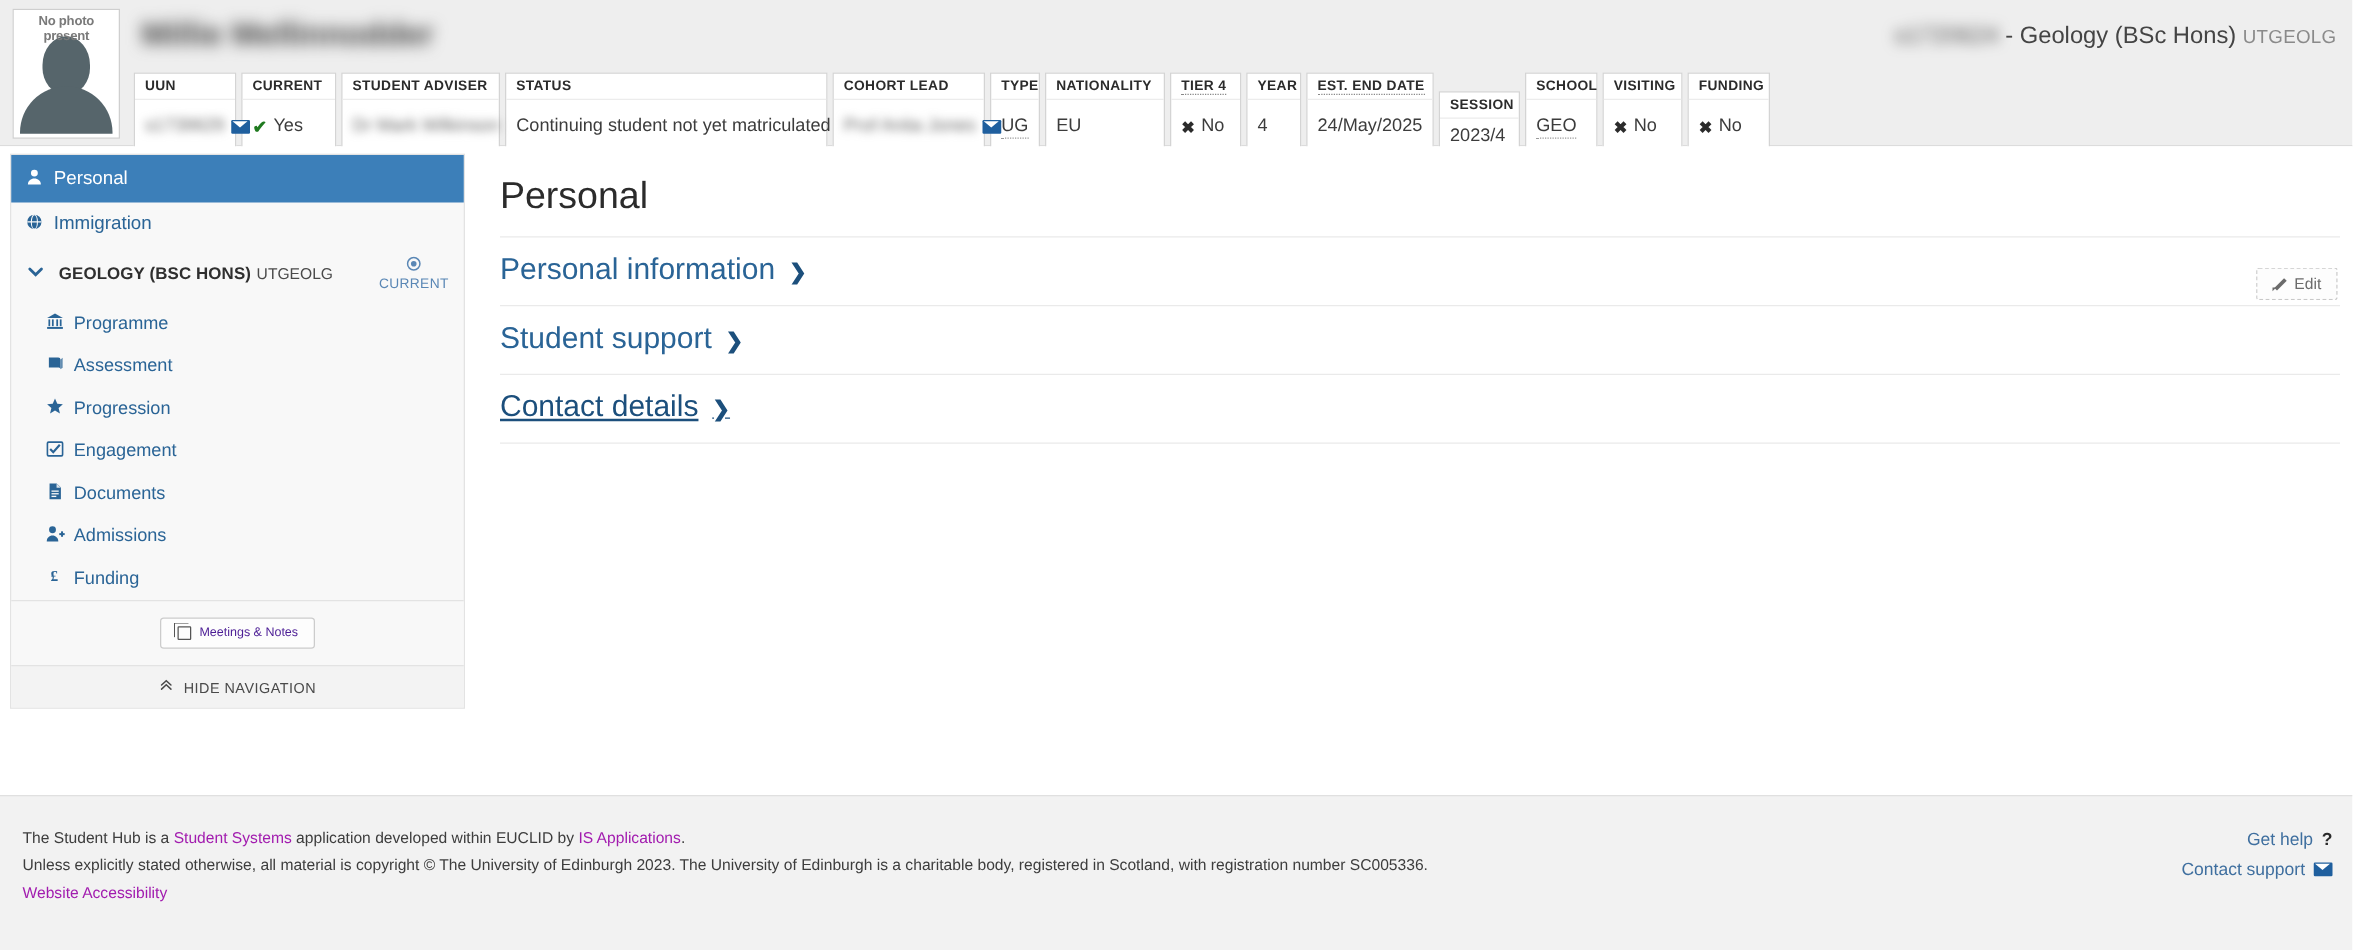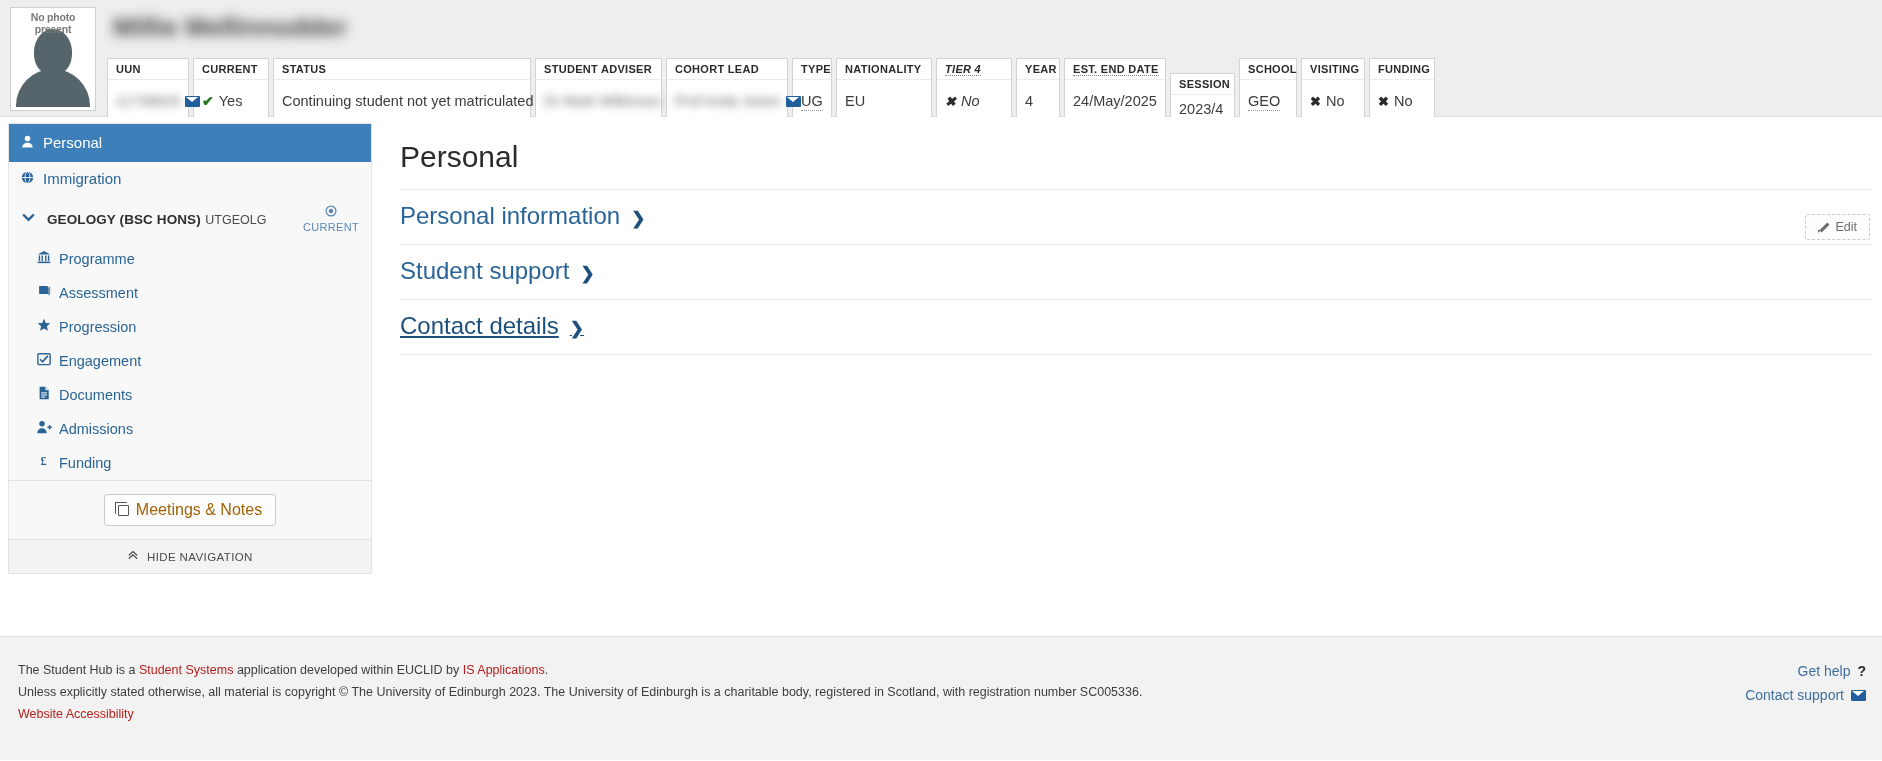--- a/index.html
+++ b/index.html
@@ -243,22 +243,22 @@
     background: #f8f8f8;
   }
   .btn-meetings {
     display: inline-flex;
     align-items: center;
     gap: 7px;
     background: #fdfdfd;
     border: 1px solid #cccccc;
     border-radius: 3px;
     padding: 6px 13px;
-    font-size: 16px;
-    color: #a16207;
+    font-size: 10px;
+    color: #4c1d95;
     cursor: pointer;
   }
   .copy-ico {
     position: relative;
     display: inline-block;
     width: 11px; height: 11px;
     border: 1.4px solid #555;
     border-radius: 1px;
   }
   .copy-ico:before {
@@ -368,21 +368,21 @@
     background: #f2f2f2;
     border-top: 1px solid #e0e0e0;
   }
   .footer-left {
     position: absolute;
     left: 18px; top: 22px;
     font-size: 12.5px;
     color: #3d3d3d;
     line-height: 22px;
   }
-  .footer-left a { color: #b91c1c; text-decoration: none; cursor: pointer; }
+  .footer-left a { color: #a21caf; text-decoration: none; cursor: pointer; }
   .footer-right {
     position: absolute;
     right: 16px; top: 22px;
     text-align: right;
     font-size: 14px;
     line-height: 24px;
   }
   .footer-right a {
     color: #3f6f9f;
     text-decoration: none;
@@ -402,68 +402,71 @@
   <div class="photo-box">
     <div class="photo-inner">
       <div class="photo-label">No photo present</div>
       <div class="silhouette-head"></div>
       <div class="silhouette-body"></div>
     </div>
   </div>
 
   <div class="student-name">Millie Mellinnodder</div>
 
+  <div class="prog-title">
+    <span class="redacted">s1720624</span><span> - </span><span>Geology (BSc Hons)</span>&nbsp;<span class="code">UTGEOLG</span>
+  </div>
 
   <div class="chips" id="chips-row">
       <div class="chip" style="width: 82px;">
         <div class="chip-label">UUN</div>
         <div class="chip-value">
           <span class="blur">s1739629</span>
           <span class="env" style="margin-left: auto;"></span>
         </div>
       </div>
       <div class="chip" style="width: 76px;">
         <div class="chip-label">CURRENT</div>
         <div class="chip-value">
           <span class="tick">✔</span>
           <span>Yes</span>
         </div>
       </div>
+      <div class="chip" style="width: 127px;">
+        <div class="chip-label">STUDENT ADVISER</div>
+        <div class="chip-value">
+          <span class="blur">Dr Mark Wilkinson</span>
+        </div>
+      </div>
       <div class="chip" style="width: 258px;">
         <div class="chip-label">STATUS</div>
         <div class="chip-value">
           <span>Continuing student not yet matriculated</span>
         </div>
       </div>
-      <div class="chip" style="width: 127px;">
-        <div class="chip-label">STUDENT ADVISER</div>
-        <div class="chip-value">
-          <span class="blur">Dr Mark Wilkinson</span>
-        </div>
-      </div>
       <div class="chip" style="width: 122px;">
         <div class="chip-label">COHORT LEAD</div>
         <div class="chip-value">
           <span class="blur">Prof Anita Jones</span>
           <span class="env" style="margin-left: auto;"></span>
         </div>
       </div>
       <div class="chip" style="width: 40px;">
         <div class="chip-label">TYPE</div>
         <div class="chip-value">
           <span class=" dv" style="border-bottom: 1px dotted rgb(153, 153, 153);">UG</span>
         </div>
       </div>
       <div class="chip" style="width: 96px;">
         <div class="chip-label">NATIONALITY</div>
         <div class="chip-value">
           <span>EU</span>
         </div>
       </div>
-      <div class="chip" style="width: 76px; font-style: italic;">
+      <div class="chip" style="width: 57px;">
         <div class="chip-label dotted"><span>TIER 4</span></div>
         <div class="chip-value">
           <span class="cross">✖</span>
           <span>No</span>
         </div>
       </div>
       <div class="chip" style="width: 44px;">
         <div class="chip-label">YEAR</div>
         <div class="chip-value">
           <span>4</span>

